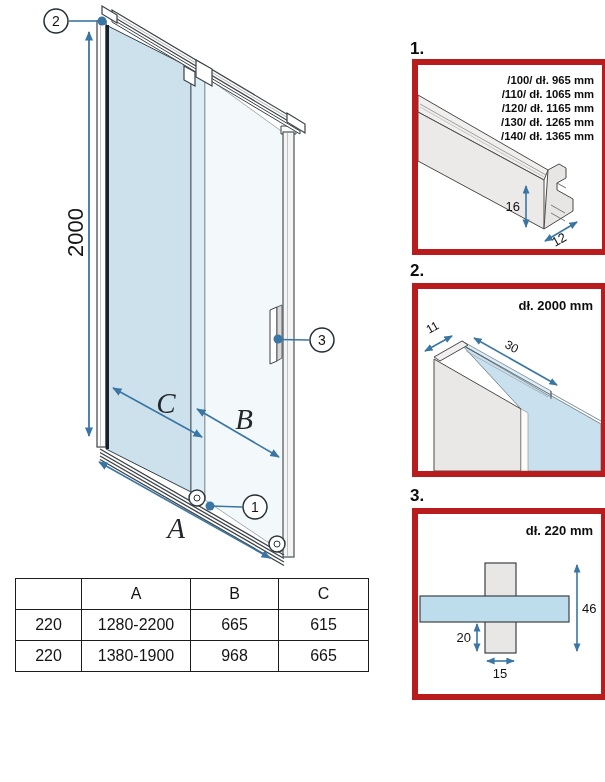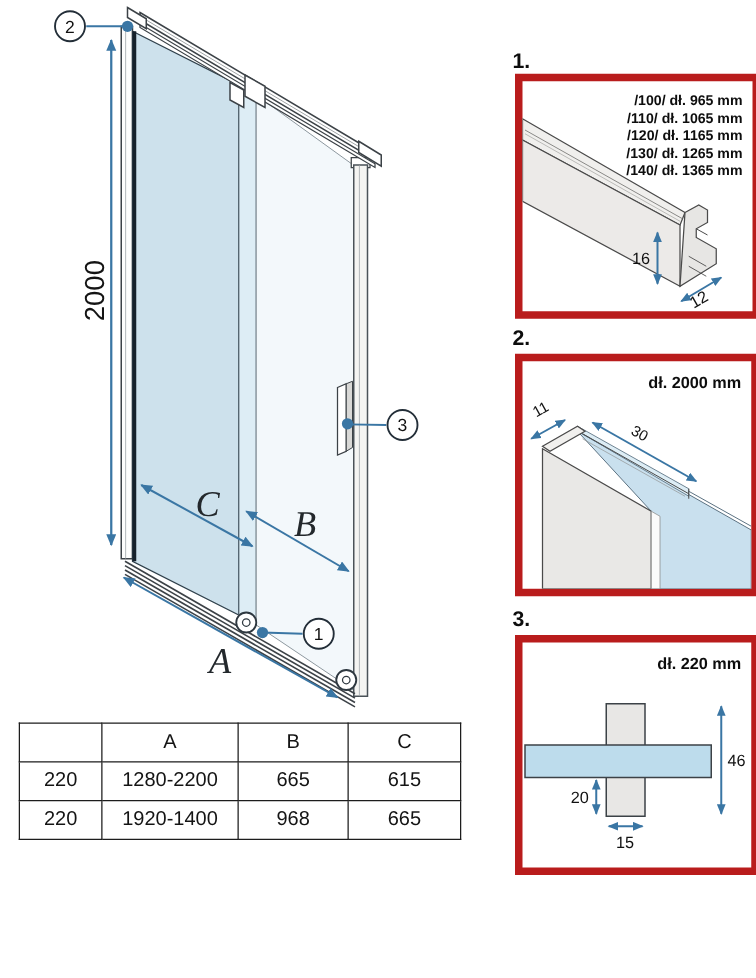--- a/index.html
+++ b/index.html
@@ -269,20 +269,20 @@
     </thead>
     <tbody>
         <tr>
           <td>220</td>
           <td>1280-2200</td>
           <td>665</td>
           <td>615</td>
         </tr>
         <tr>
           <td>220</td>
-          <td>1920-1400</td>
+          <td>1380-1900</td>
           <td>968</td>
           <td>665</td>
         </tr>
       </tbody>
   </table>
 
 </div>
 
 </body></html>

